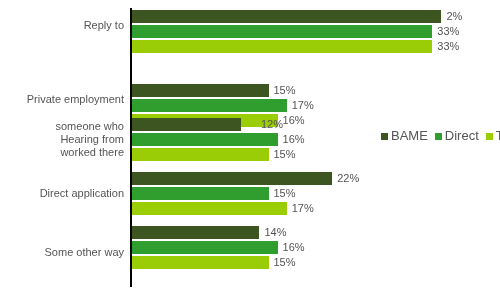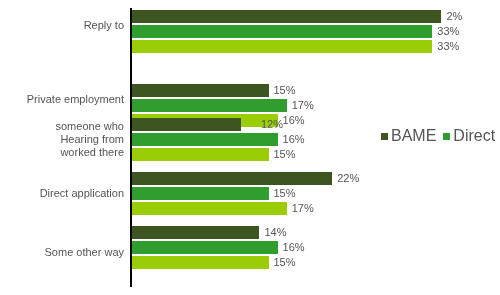--- a/index.html
+++ b/index.html
@@ -89,21 +89,21 @@
     align-items: center;
     gap: 3px;
   }
   .legend-swatch {
     width: 7px;
     height: 7px;
     display: inline-block;
   }
   .legend-label {
     color: #555555;
-    font-size: 16px;
+    font-size: 13px;
     line-height: 12px;
     white-space: nowrap;
   }
 </style>
 </head>
 <body>
 
 <div id="chart-root">
   <div id="plot-area">
     <div id="category-axis-line"></div>

